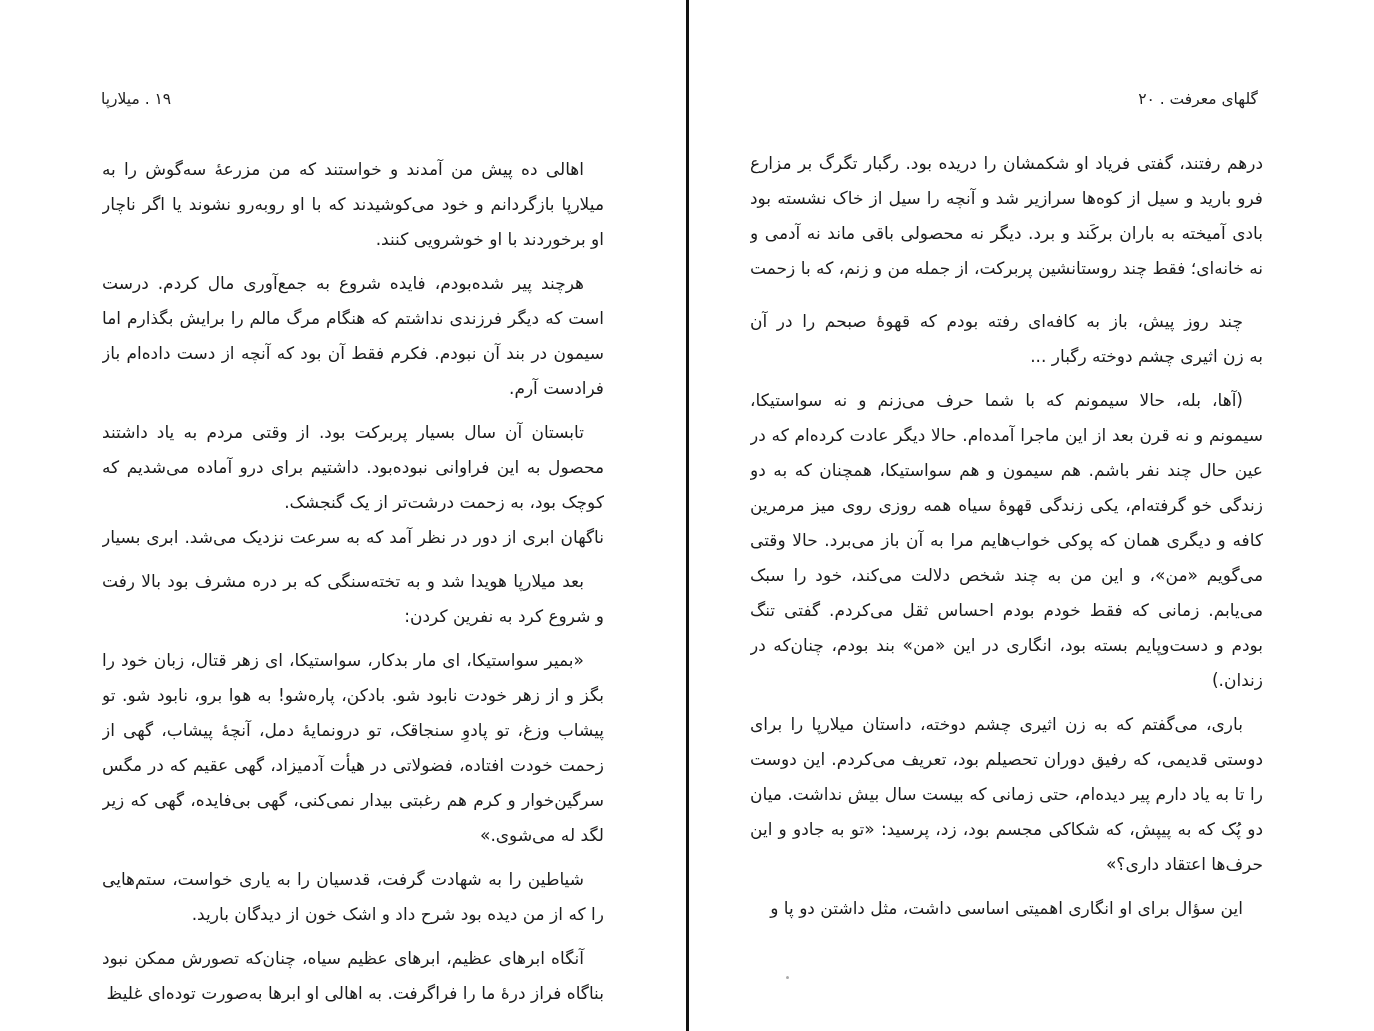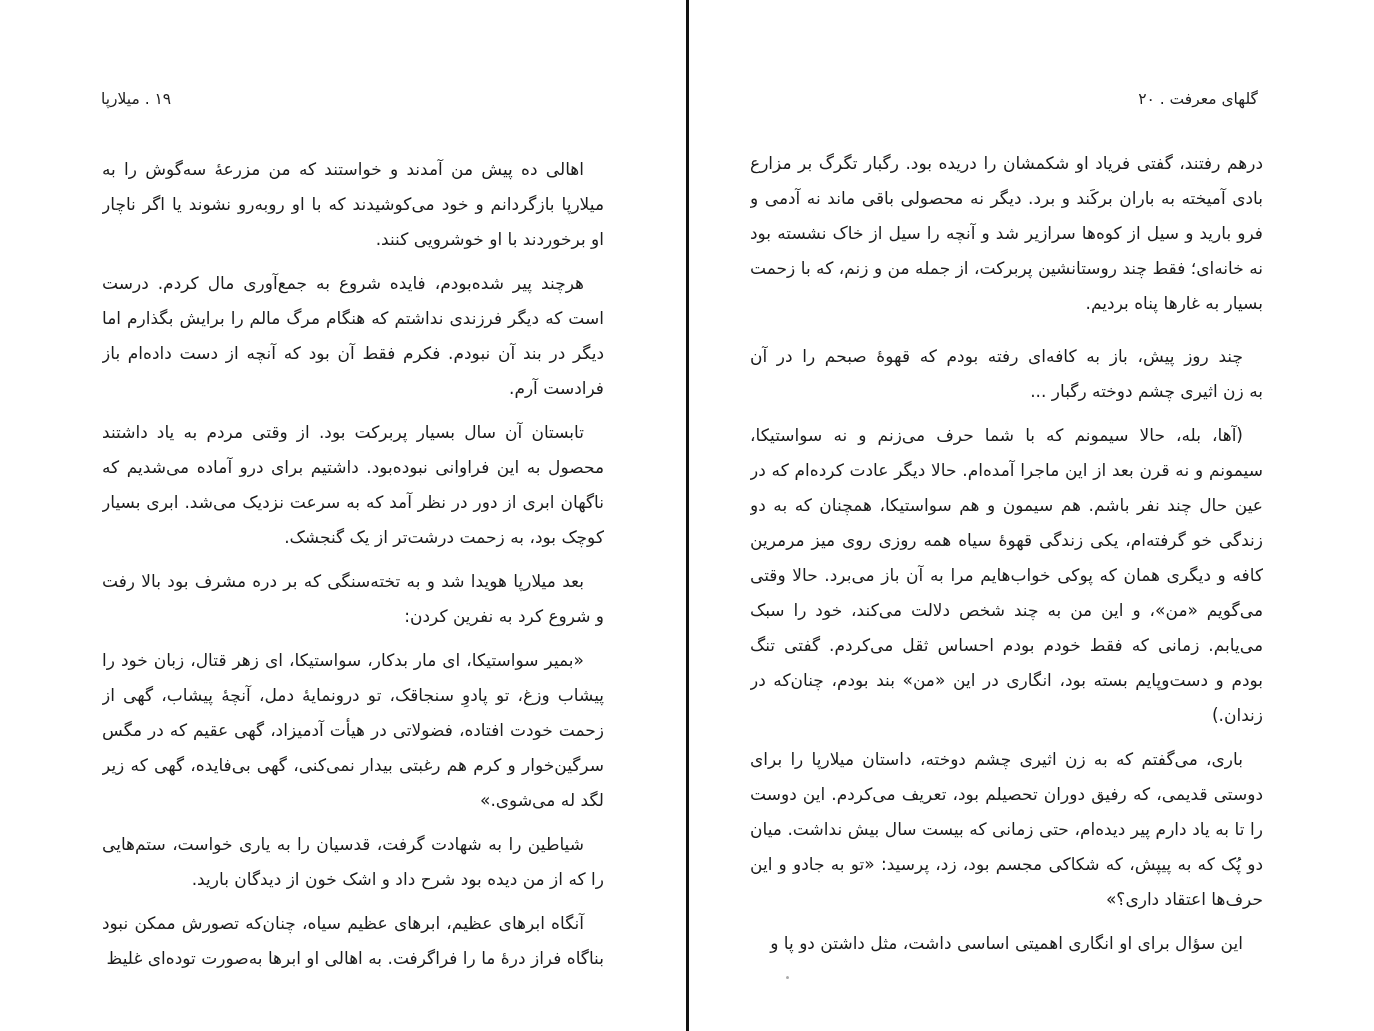--- a/index.html
+++ b/index.html
@@ -67,35 +67,36 @@
     <div class="running-head outer-left">۱۹ . میلارپا</div>
     <div class="page-body">
         <div class="para indent">
           <div class="line">اهالی ده پیش من آمدند و خواستند که من مزرعهٔ سه‌گوش را به مادر</div>
           <div class="line">میلارپا بازگردانم و خود می‌کوشیدند که با او روبه‌رو نشوند یا اگر ناچار به</div>
           <div class="line final">او برخوردند با او خوشرویی کنند.</div>
         </div>
         <div class="para indent">
           <div class="line">هرچند پیر شده‌بودم، فایده شروع به جمع‌آوری مال کردم. درست</div>
           <div class="line">است که دیگر فرزندی نداشتم که هنگام مرگ مالم را برایش بگذارم اما</div>
-          <div class="line">دیگر در بند آن نبودم. فکرم فقط آن بود که آنچه از دست داده‌ام باز</div>
+          <div class="line">سیمون در بند آن نبودم. فکرم فقط آن بود که آنچه از دست داده‌ام باز</div>
           <div class="line final">فرادست آرم.</div>
         </div>
         <div class="para indent">
           <div class="line">تابستان آن سال بسیار پربرکت بود. از وقتی مردم به یاد داشتند هرگز</div>
           <div class="line">محصول به این فراوانی نبوده‌بود. داشتیم برای درو آماده می‌شدیم که</div>
+          <div class="line final">کوچک بود، به زحمت درشت‌تر از یک گنجشک.</div>
           <div class="line">ناگهان ابری از دور در نظر آمد که به سرعت نزدیک می‌شد. ابری بسیار</div>
-          <div class="line final">کوچک بود، به زحمت درشت‌تر از یک گنجشک.</div>
         </div>
         <div class="para indent">
           <div class="line">بعد میلارپا هویدا شد و به تخته‌سنگی که بر دره مشرف بود بالا رفت</div>
           <div class="line final">و شروع کرد به نفرین کردن:</div>
         </div>
         <div class="para indent">
           <div class="line">«بمیر سواستیکا، ای مار بدکار، سواستیکا، ای زهر قتال، زبان خود را</div>
+          <div class="line">بگز و از زهر خودت نابود شو. بادکن، پاره‌شو! به هوا برو، نابود شو. تو</div>
           <div class="line">پیشاب وزغ، تو پادوِ سنجاقک، تو درونمایهٔ دمل، آنچهٔ پیشاب، گهی از</div>
           <div class="line">زحمت خودت افتاده، فضولاتی در هیأت آدمیزاد، گهی عقیم که در مگس</div>
           <div class="line">سرگین‌خوار و کرم هم رغبتی بیدار نمی‌کنی، گهی بی‌فایده، گهی که زیر</div>
           <div class="line final">لگد له می‌شوی.»</div>
         </div>
         <div class="para indent">
           <div class="line">شیاطین را به شهادت گرفت، قدسیان را به یاری خواست، ستم‌هایی</div>
           <div class="line final">را که از من دیده بود شرح داد و اشک خون از دیدگان بارید.</div>
         </div>
         <div class="para indent">
@@ -105,24 +106,23 @@
       </div>
   </div>
 
   <div class="divider"></div>
 
   <div class="page page-right" dir="rtl">
     <div class="running-head outer-right">گلهای معرفت . ۲۰</div>
     <div class="page-body">
         <div class="para">
           <div class="line">درهم رفتند، گفتی فریاد او شکمشان را دریده بود. رگبار تگرگ بر مزارع</div>
+          <div class="line">فرو بارید و سیل از کوه‌ها سرازیر شد و آنچه را سیل از خاک نشسته بود</div>
           <div class="line">بادی آمیخته به باران برکَند و برد. دیگر نه محصولی باقی ماند نه آدمی و</div>
-          <div class="line">فرو بارید و سیل از کوه‌ها سرازیر شد و آنچه را سیل از خاک نشسته بود</div>
           <div class="line">نه خانه‌ای؛ فقط چند روستانشین پربرکت، از جمله من و زنم، که با زحمت</div>
-          <div class="line final">بسیار به غارها پناه بردیم.</div>
         </div>
         <div class="para indent gap">
           <div class="line">چند روز پیش، باز به کافه‌ای رفته بودم که قهوهٔ صبحم را در آن می‌خورم و</div>
           <div class="line final">به زن اثیری چشم دوخته رگبار ...</div>
         </div>
         <div class="para indent">
           <div class="line">(آها، بله، حالا سیمونم که با شما حرف می‌زنم و نه سواستیکا،</div>
           <div class="line">سیمونم و نه قرن بعد از این ماجرا آمده‌ام. حالا دیگر عادت کرده‌ام که در</div>
           <div class="line">عین حال چند نفر باشم. هم سیمون و هم سواستیکا، همچنان که به دو</div>
           <div class="line">زندگی خو گرفته‌ام، یکی زندگی قهوهٔ سیاه همه روزی روی میز مرمرین</div>

